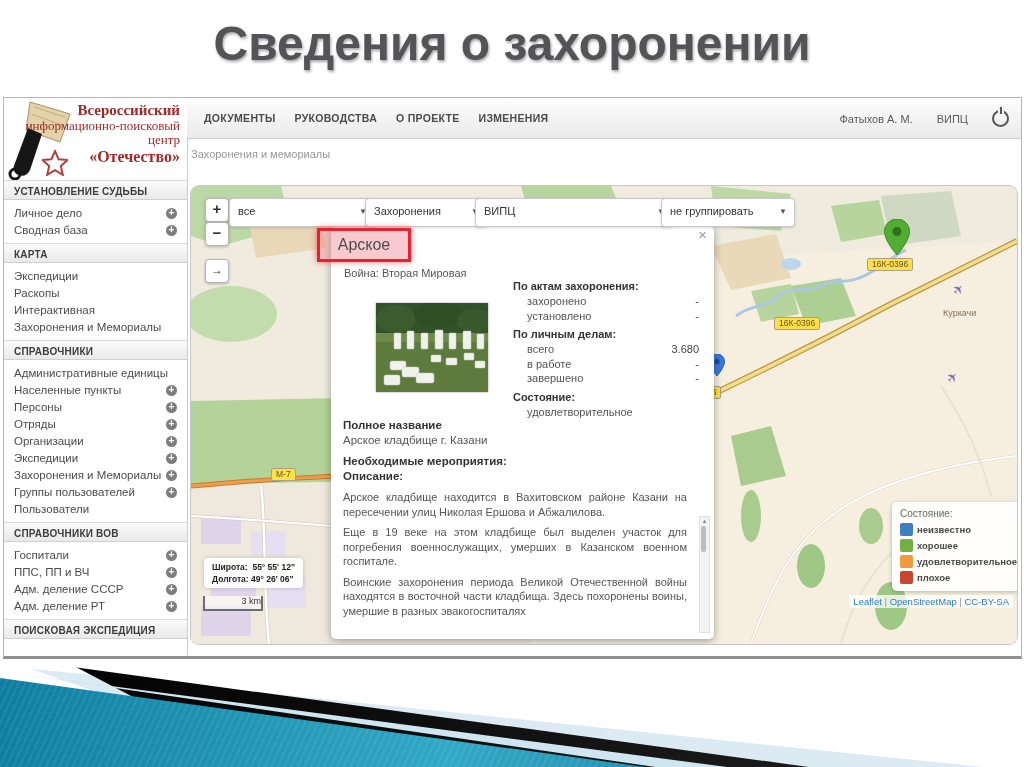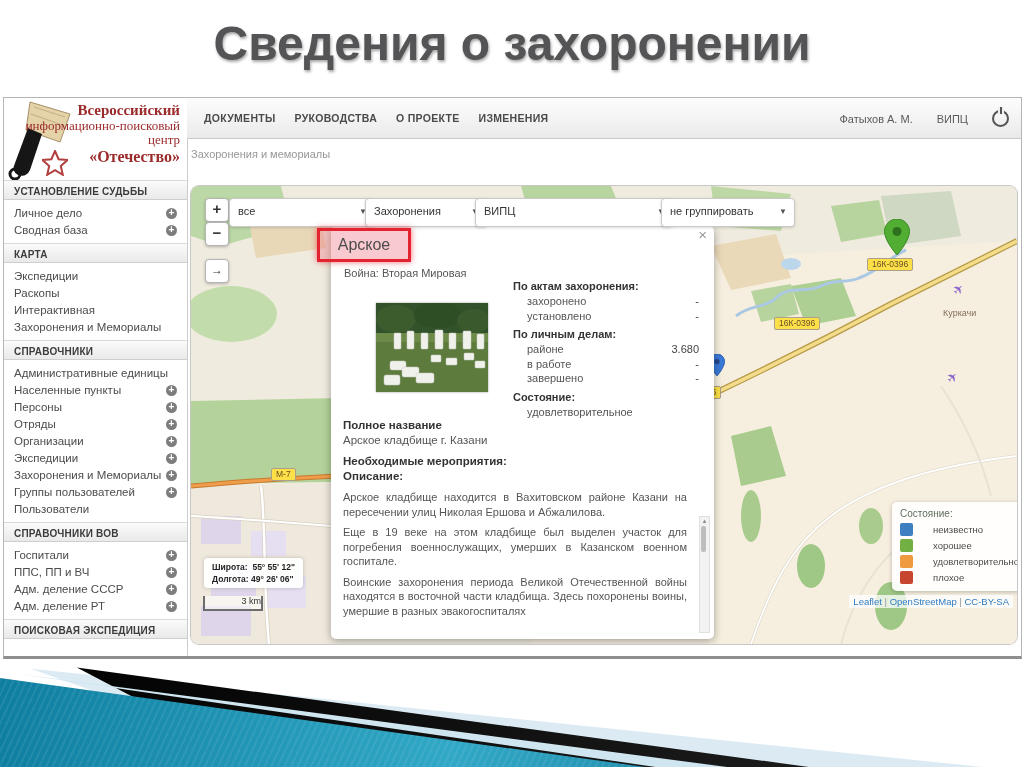--- a/index.html
+++ b/index.html
@@ -64,21 +64,21 @@
     font-size:11px; color:#333; line-height:25px; padding:0 8px; box-shadow:0 1px 3px rgba(0,0,0,.15); z-index:6; }
   .dd .car { position:absolute; right:7px; top:0; font-size:8px; color:#555; }
   .road-label { position:absolute; background:#fde047; border:1px solid #ab9f8a; border-radius:2px;
     font-size:8.5px; color:#6b4f2a; padding:0 4px; line-height:11px; white-space:nowrap; }
   .place-label { position:absolute; font-size:9px; color:#84705a; }
   .plane { position:absolute; font-size:13px; color:#8a63c9; transform:rotate(-45deg); }
   
   .legend { position:absolute; left:701px; top:316px; width:120px; background:rgba(255,255,255,.93);
     border-radius:5px; padding:6px 8px 4px; box-shadow:0 1px 4px rgba(0,0,0,.25); z-index:6; }
   .legend-title { font-size:10px; color:#5e6e5e; margin-bottom:4px; }
-  .legend-row { display:flex; align-items:center; gap:20px; margin-bottom:3px; }
+  .legend-row { display:flex; align-items:center; gap:4px; margin-bottom:3px;font-weight:bold; }
   .swatch { width:13px; height:13px; border-radius:2px; flex:0 0 13px; }
   .legend-label { font-size:9.5px; color:#4a4a4a; }
   .coords { position:absolute; left:13px; top:372px; background:rgba(255,255,255,.92); border-radius:4px;
     padding:3px 8px; font-size:8.5px; font-weight:bold; color:#222; line-height:12px;
     box-shadow:0 0 4px rgba(0,0,0,.2); z-index:6; white-space:nowrap; }
   .scalebar { position:absolute; left:12px; top:410px; width:52px; height:13px; border:2px solid #6d6d6d;
     border-top:none; background:rgba(255,255,255,.55); font-size:9px; color:#333; line-height:11px;
     padding-left:4px; z-index:6;text-align:right; }
   .attribution { position:absolute; right:4px; top:409px; background:rgba(255,255,255,.75); padding:1px 4px;
     font-size:9.5px; color:#999; z-index:6; }
@@ -329,21 +329,21 @@
       </svg>
 
       <div class="stats">
         <div class="stat-g">
           <div class="stat-h">По актам захоронения:</div>
           <div class="stat-r"><span>захоронено</span><span class="stat-v">-</span></div>
           <div class="stat-r"><span>установлено</span><span class="stat-v">-</span></div>
         </div>
         <div class="stat-g">
           <div class="stat-h">По личным делам:</div>
-          <div class="stat-r"><span>районе</span><span class="stat-v">3.680</span></div>
+          <div class="stat-r"><span>всего</span><span class="stat-v">3.680</span></div>
           <div class="stat-r"><span>в работе</span><span class="stat-v">-</span></div>
           <div class="stat-r"><span>завершено</span><span class="stat-v">-</span></div>
         </div>
         <div class="stat-g">
           <div class="stat-h">Состояние:</div>
           <div class="stat-r"><span>удовлетворительное</span></div>
         </div>
       </div>
 
       <div class="popup-body">

